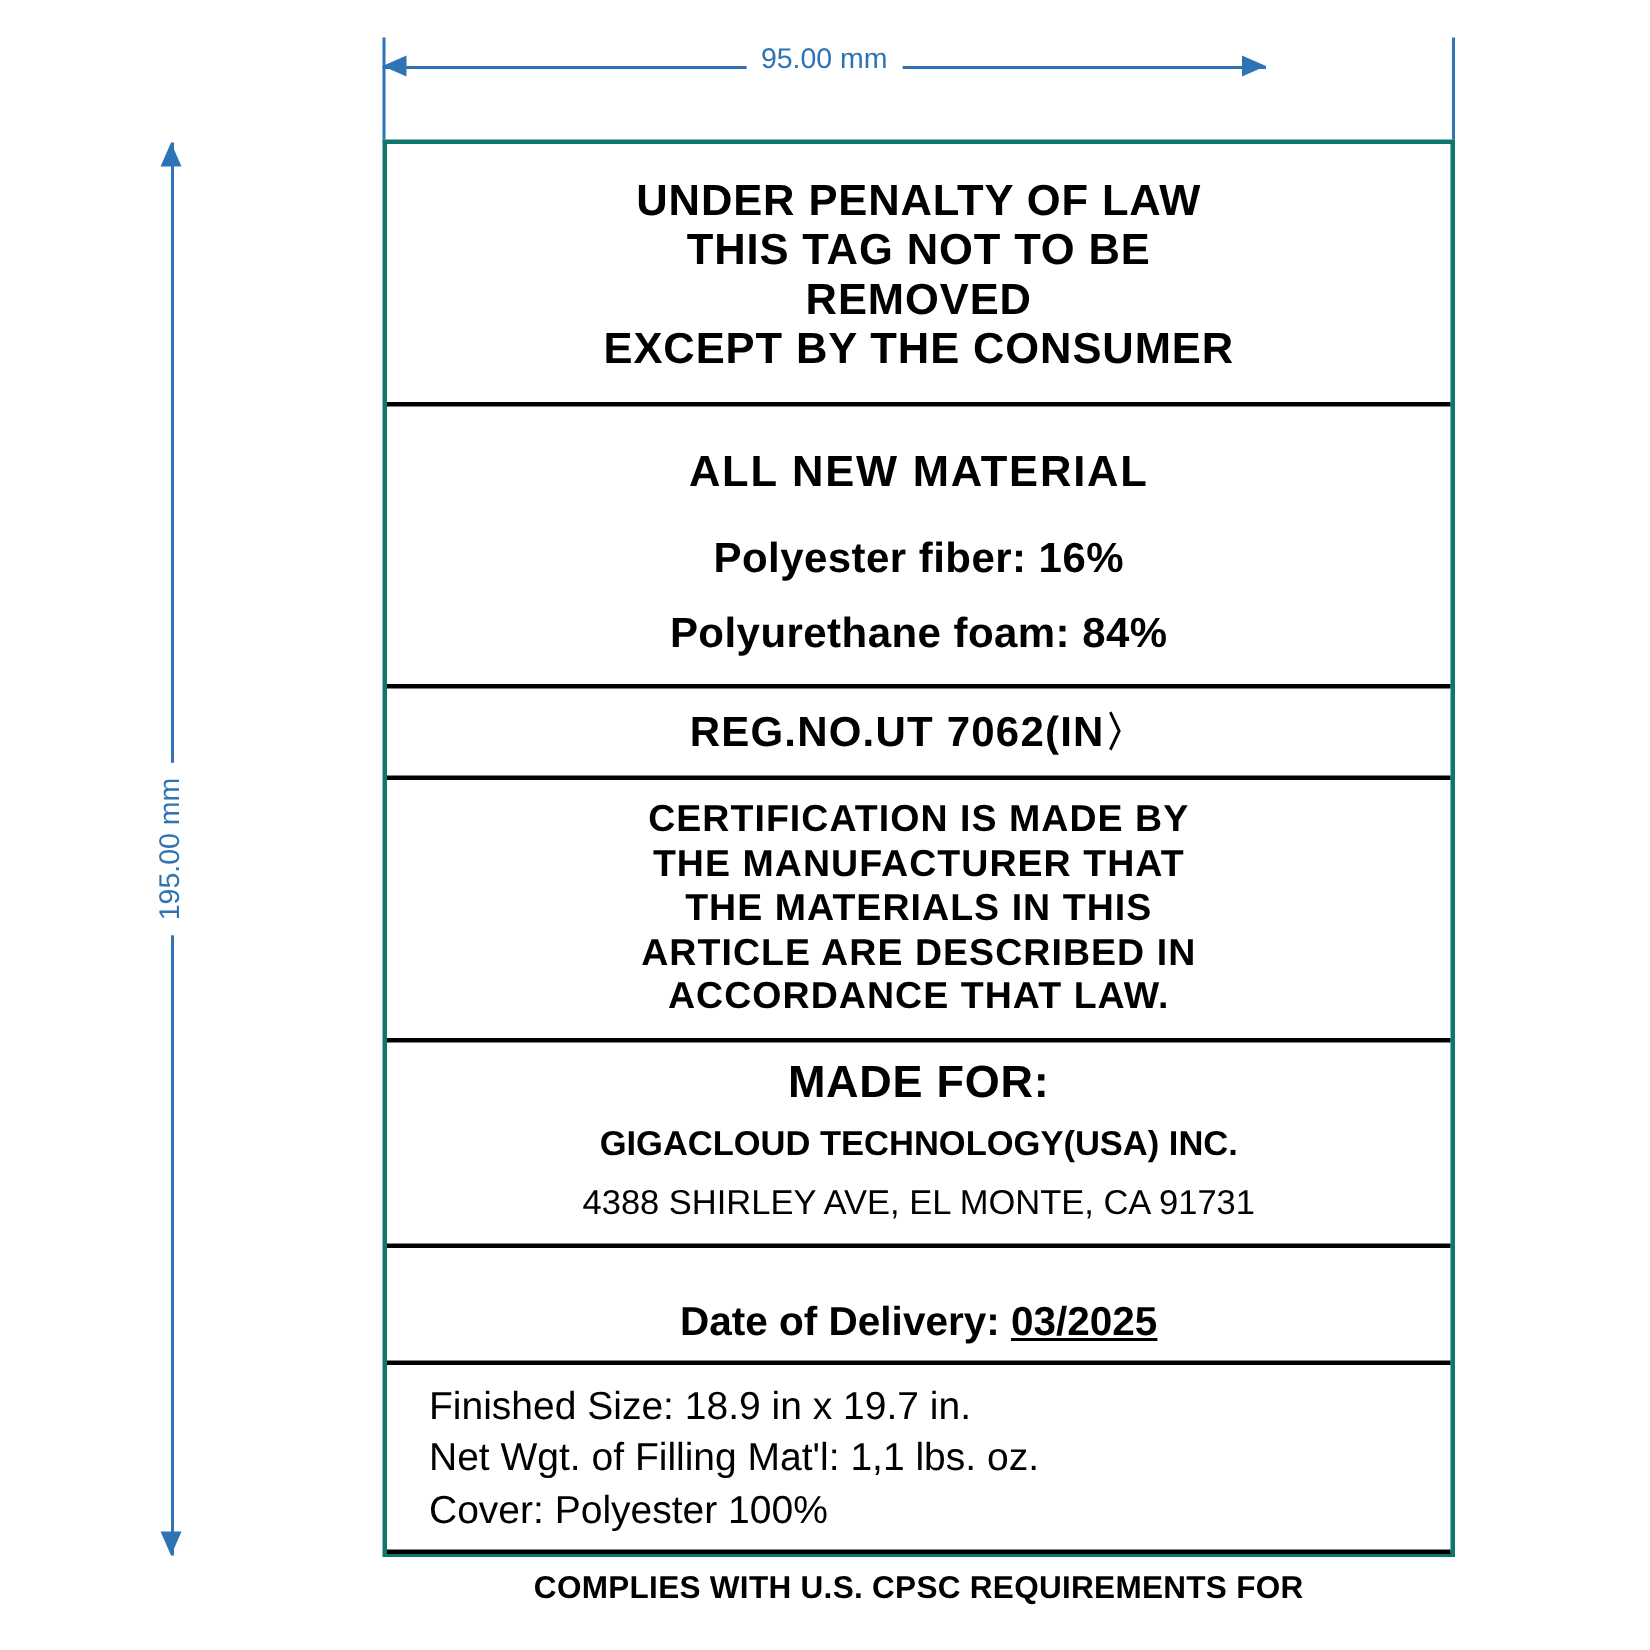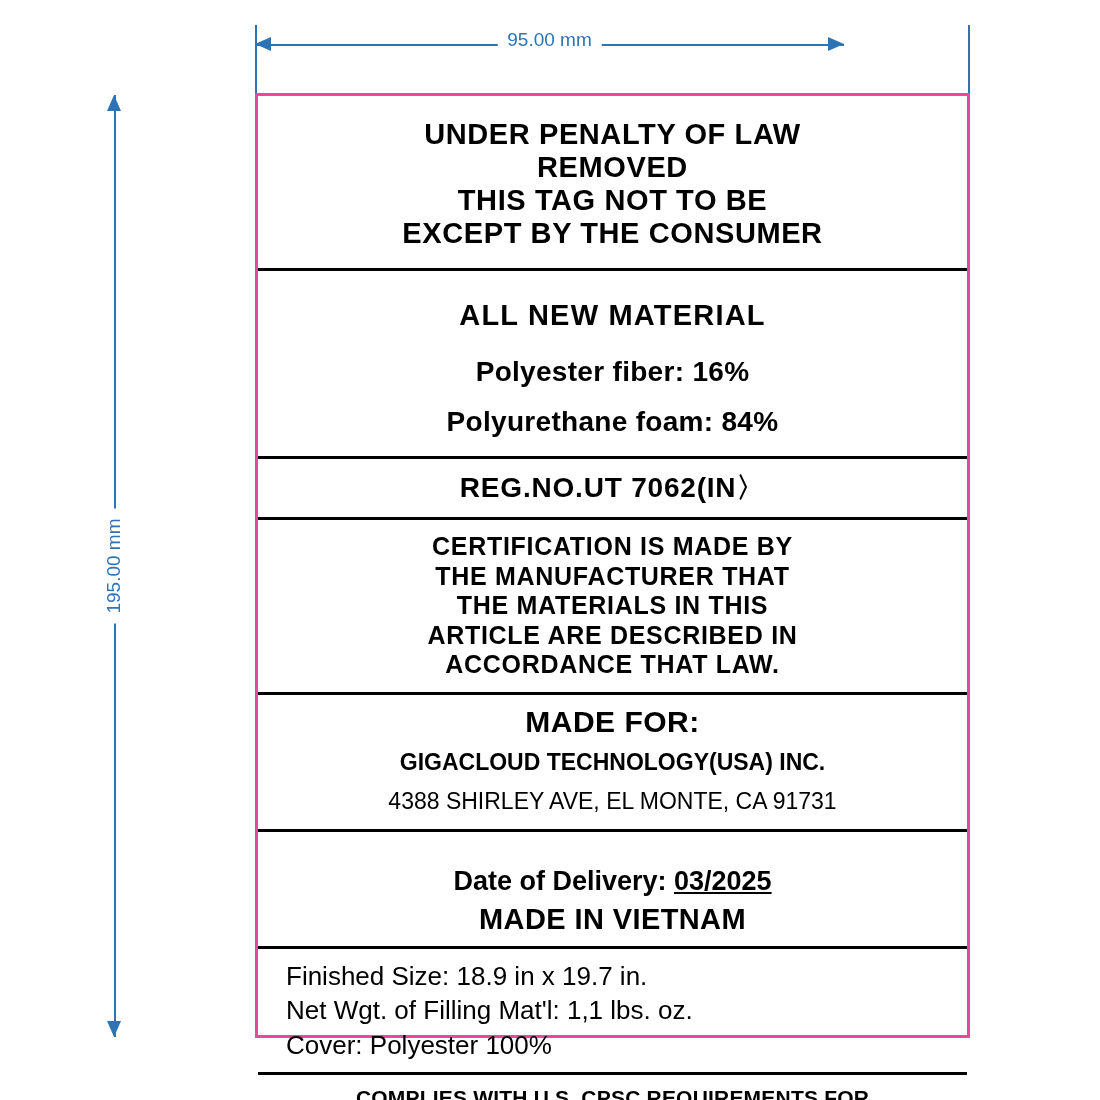--- a/index.html
+++ b/index.html
@@ -104,21 +104,21 @@
   #left-dim .arrow-t { top: 0; border-bottom: 16px solid #2e74b5; }
   #left-dim .arrow-b { bottom: 0; border-top: 16px solid #2e74b5; }
 
   
   #tag {
     position: absolute;
     left: 255px;
     top: 93px;
     width: 715px;
     height: 945px;
-    border: 3px solid #ec4899;
+    border: 3px solid #0f766e;
     box-sizing: border-box;
     background: #ffffff;
   }
   .section {
     border-bottom: 3px solid #000000;
     box-sizing: border-box;
     padding: 6px 10px;
     text-align: center;
   }
   .section:last-child { border-bottom: none; }
@@ -257,22 +257,22 @@
   <div class="line"></div>
   <div class="arrow-t"></div>
   <div class="arrow-b"></div>
   <div class="label">195.00 mm</div>
 </div>
 
 <div id="tag">
 
   <div class="section" id="sec-penalty">
     <div>UNDER PENALTY OF LAW</div>
+    <div>THIS TAG NOT TO BE</div>
     <div>REMOVED</div>
-    <div>THIS TAG NOT TO BE</div>
     <div>EXCEPT BY THE CONSUMER</div>
   </div>
 
   <div class="section" id="sec-material">
     <div class="allnew">ALL NEW MATERIAL</div>
     <div class="fiber">Polyester fiber: 16%</div>
     <div class="foam">Polyurethane foam: 84%</div>
   </div>
 
   <div class="section" id="sec-reg">REG.NO.UT 7062(IN〉</div>
@@ -289,21 +289,20 @@
     <div class="heading">MADE FOR:</div>
     <div class="company">GIGACLOUD TECHNOLOGY(USA) INC.</div>
     <div class="address">4388 SHIRLEY AVE, EL MONTE, CA 91731</div>
   </div>
 
   <div class="section" id="sec-delivery">
     <div class="row">
       <span>Date of Delivery:</span>
       <span class="date-value">03/2025</span>
     </div>
-    <div class="country">MADE IN VIETNAM</div>
   </div>
 
   <div class="section" id="sec-specs">
     <div>Finished Size: 18.9 in x 19.7 in.</div>
     <div>Net Wgt. of Filling Mat'l: 1,1 lbs. oz.</div>
     <div>Cover: Polyester 100%</div>
   </div>
 
   <div class="section" id="sec-complies">
     <div>COMPLIES WITH U.S. CPSC REQUIREMENTS FOR</div>

